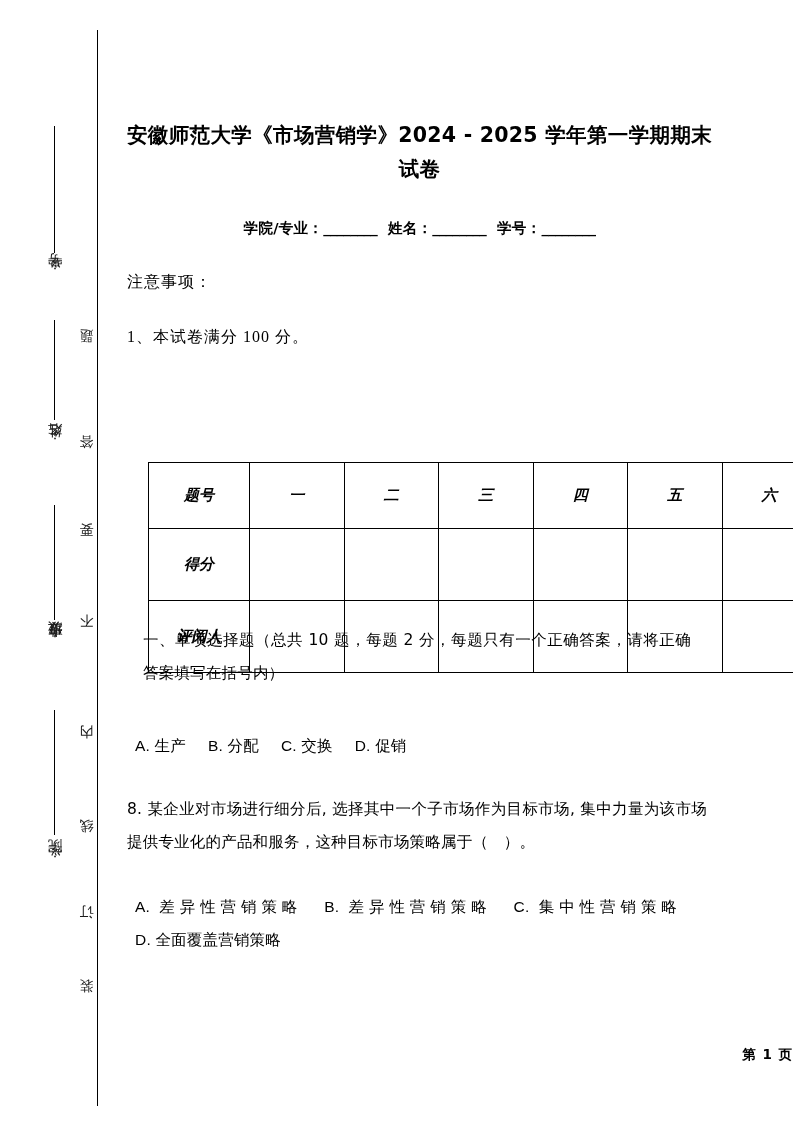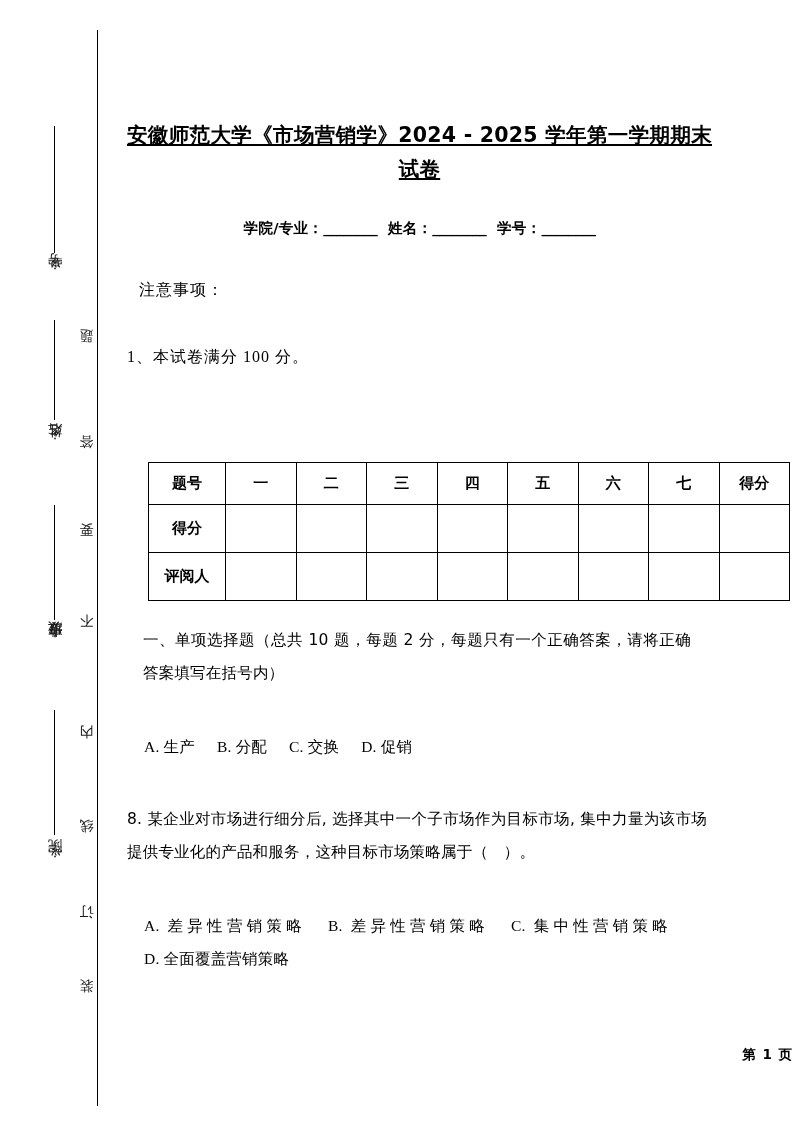--- a/index.html
+++ b/index.html
@@ -65,36 +65,35 @@
   .title {
     font-family: "DejaVu Sans", "Liberation Sans", sans-serif;
     font-weight: bold;
     font-size: 20.5px;
     line-height: 34px;
     text-align: justify;
     text-align-last: center;
     margin: 0;
     padding-top: 118px;
     letter-spacing: 0.2px;
-    text-decoration: underline;
   }
   .idline {
     font-family: "DejaVu Sans", "Liberation Sans", sans-serif;
     font-weight: bold;
     font-size: 14.5px;
     text-align: center;
     margin: 4px;
     padding-top: 29px;
     letter-spacing: 0.3px;
   }
   .idline .blank { letter-spacing: -0.5px; }
 
   .note-head {
     font-size: 16px;
-    margin: 12px;
+    margin: 0;
     padding-top: 30px;
     letter-spacing: 1px;
   }
   .note-item {
     font-size: 16px;
     margin: 0;
     padding-top: 34px;
     letter-spacing: 1px;
   }
   .note-item .uline {
@@ -114,21 +113,22 @@
     width: 560px;
     font-family: "DejaVu Sans", "Liberation Sans", sans-serif;
     font-weight: bold;
   }
   table.score td {
     border: 1.1px solid #000000;
     height: 39px;
     text-align: center;
     vertical-align: middle;
     font-size: 15px;
-    padding: 4px;
+    padding: 16px;
+    font-style: italic;
   }
   table.score td.rowhead { width: 68px; }
   table.score td.col { width: 61.5px; }
   table.score tr.r1 td { height: 33px; }
 
   
   #questions {
     position: absolute;
     left: 127px;
     top: 608px;
@@ -145,24 +145,24 @@
   .q-stem {
     font-family: "DejaVu Sans", "Liberation Sans", sans-serif;
     font-size: 15.5px;
     line-height: 33px;
     margin: 0;
     padding-top: 23px;
     text-align: justify;
     letter-spacing: 0.2px;
   }
   .q-opts {
-    font-family: Liberation Serif, serif;
+    font-family: Liberation Sans, sans-serif;
     font-size: 15.5px;
     line-height: 33px;
-    margin: 17px;
+    margin: 8px;
     padding-top: 23px;
     text-align: justify;
     letter-spacing: 0.2px;
   }
   .opt { margin-right: 22px; white-space: nowrap; }
   .opt:last-child { margin-right: 0; }
 
   
   #footer {
     position: absolute;

